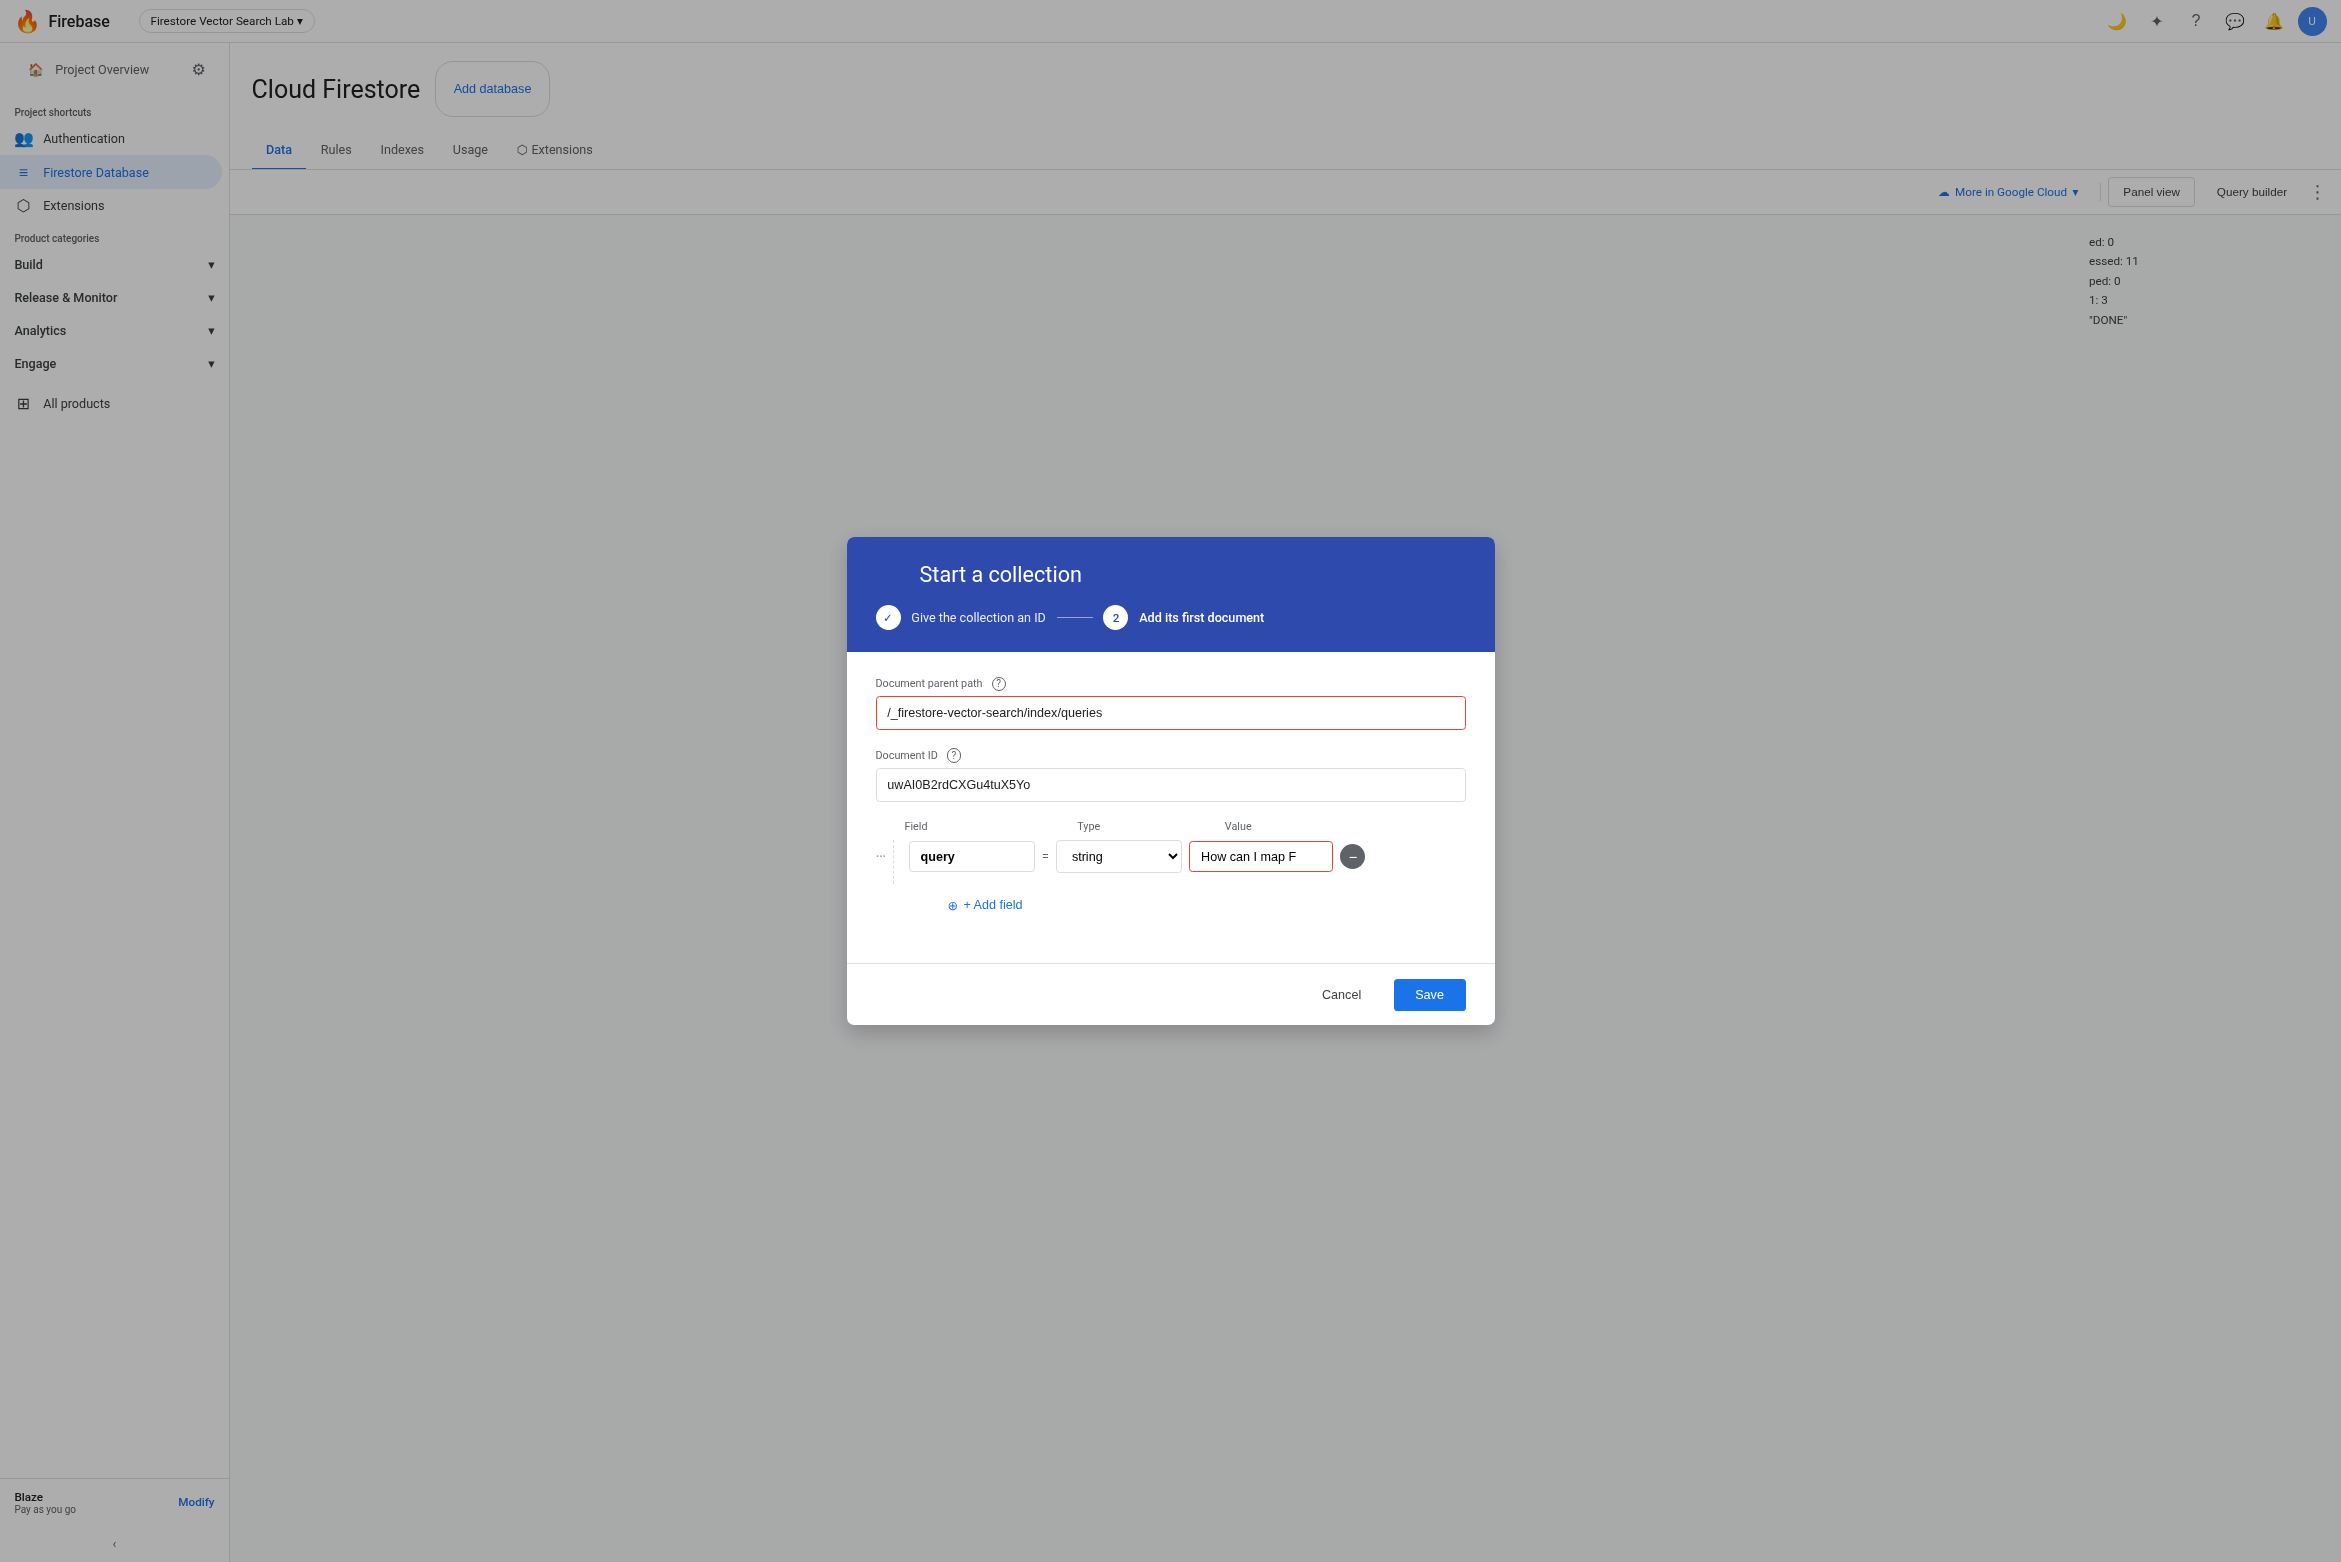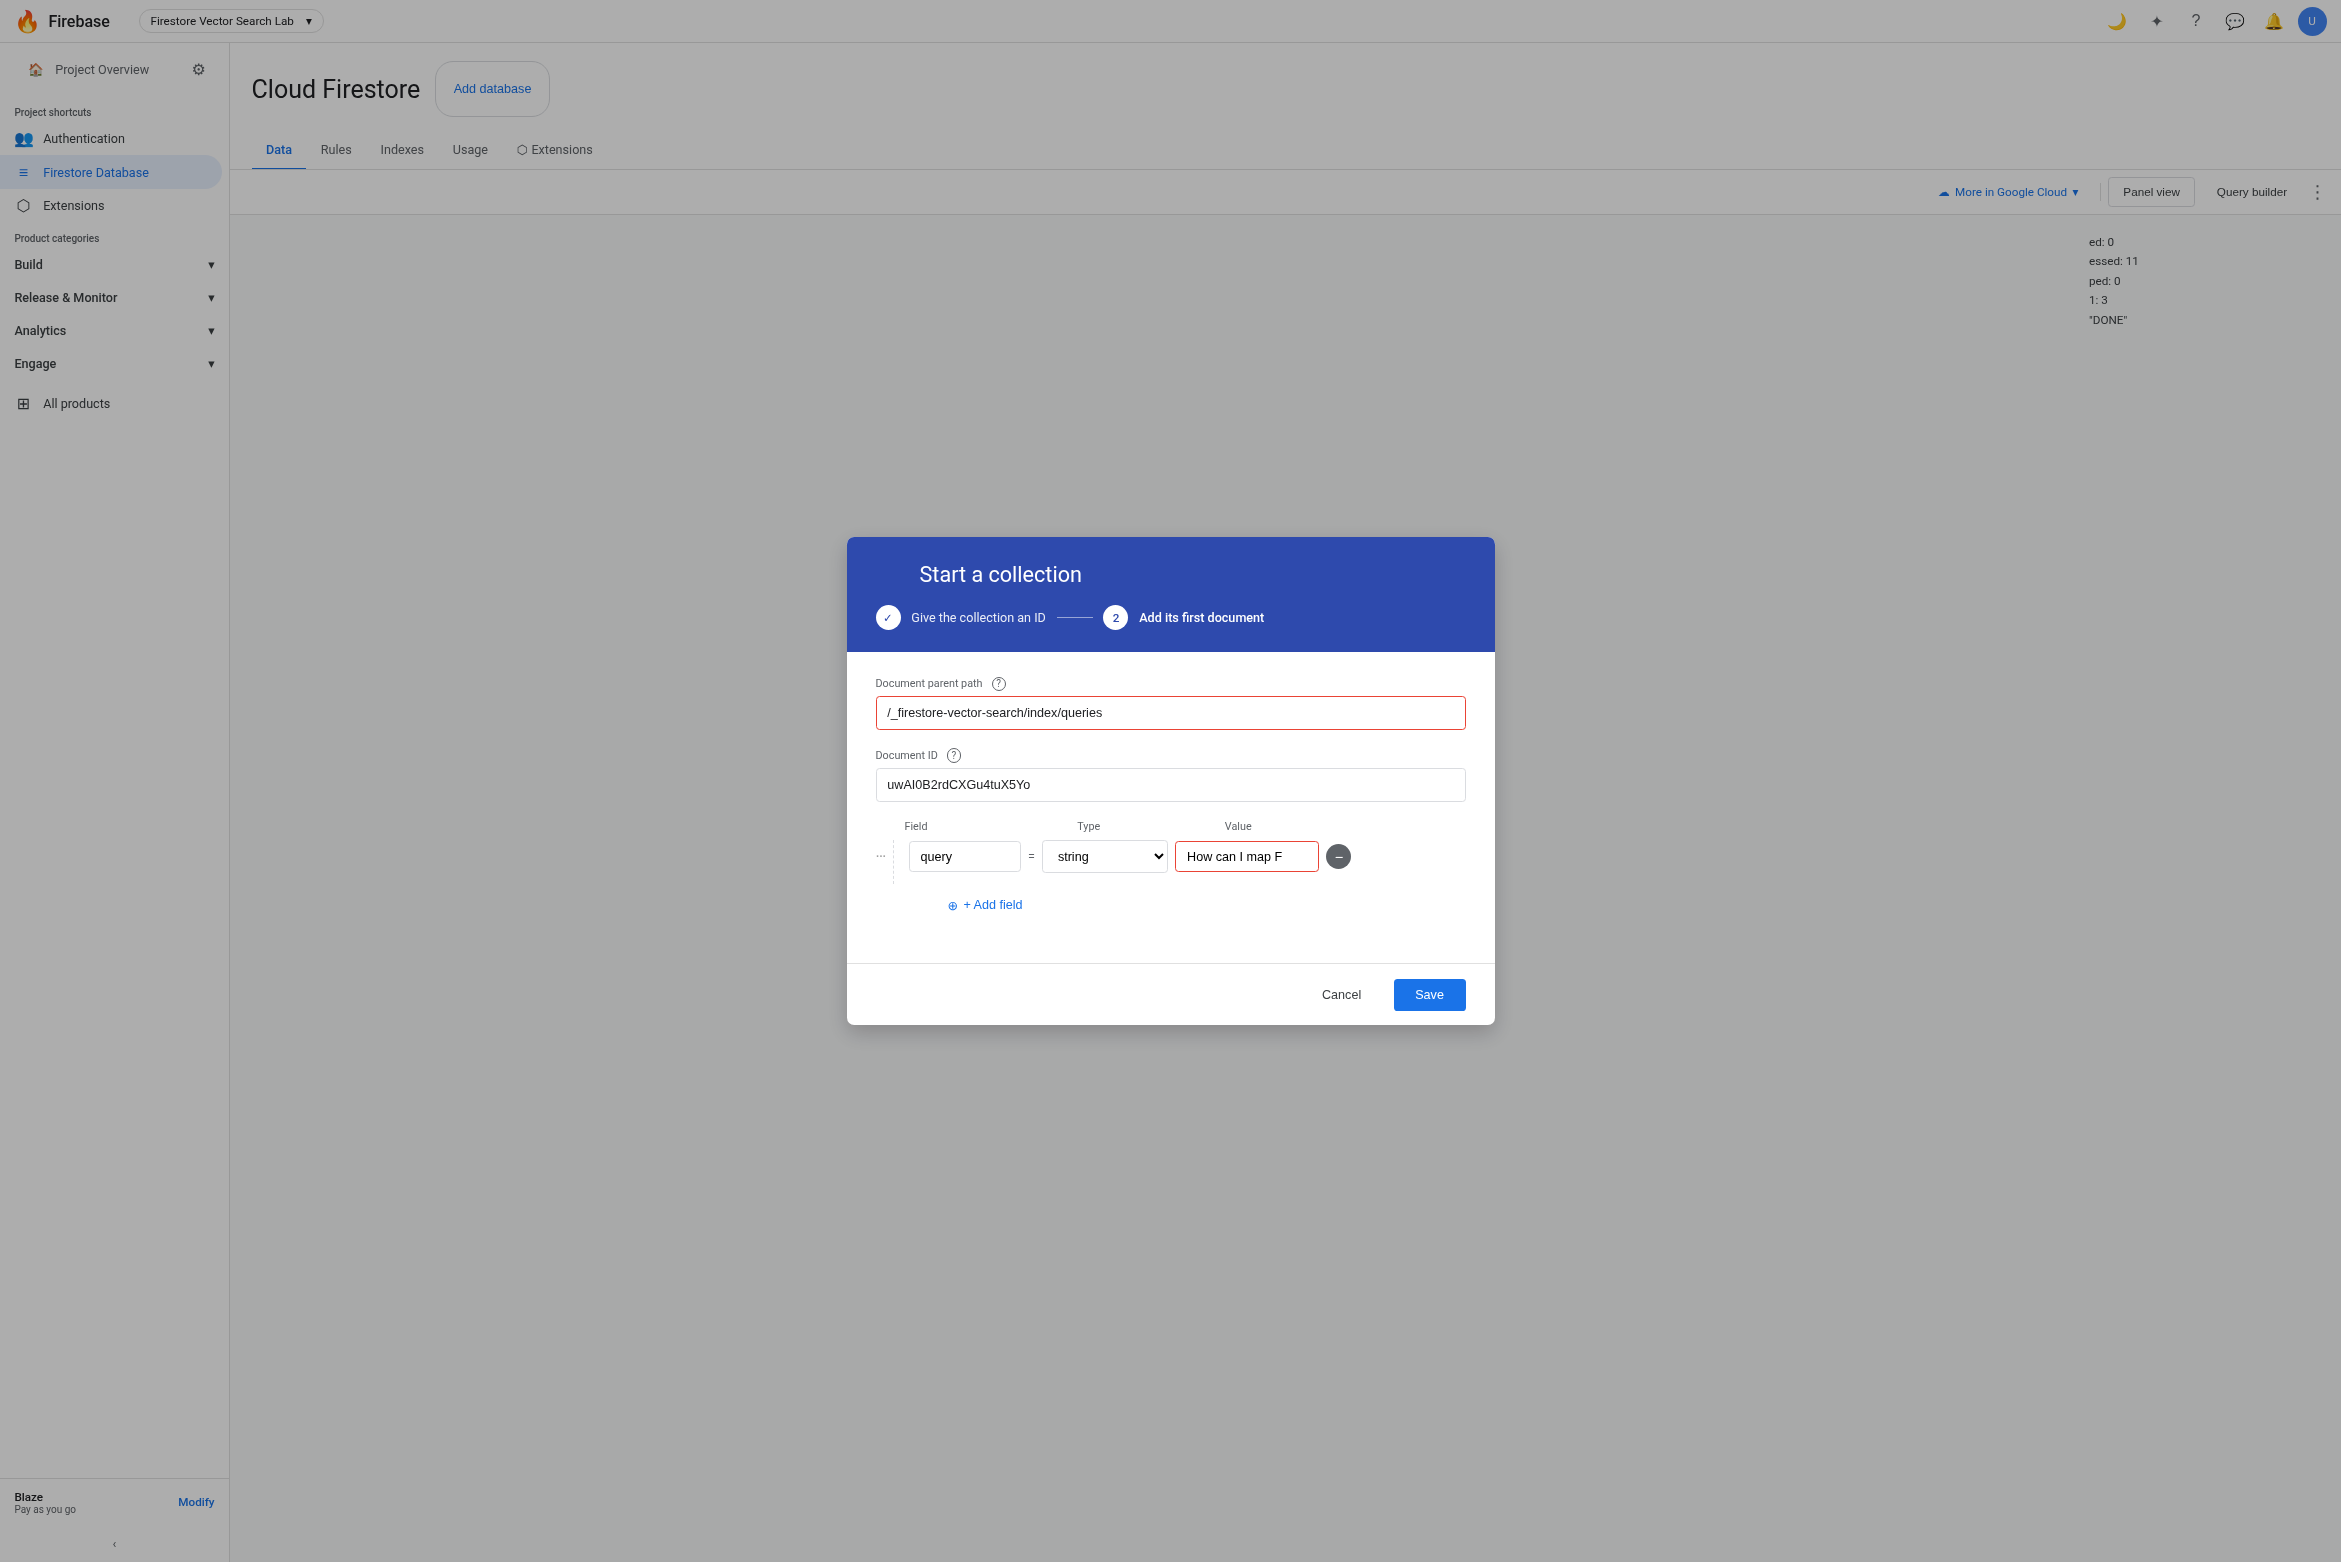--- a/index.html
+++ b/index.html
@@ -9,21 +9,21 @@
     .app { display: flex; flex-direction: column; height: 100vh; width: 100vw; }
     .top-bar { display: flex; align-items: center; height: 43px; background: #fff; border-bottom: 0.9px solid #e0e0e0; padding: 0 14.4px; z-index: 100; }
     .main-area { display: flex; flex: 1; overflow: hidden; }
     .sidebar { width: 230px; background: #fff; border-right: 0.9px solid #e0e0e0; display: flex; flex-direction: column; overflow-y: auto; }
     .content { flex: 1; overflow: auto; background: #f8f9fa; }
 
     
     .top-bar-left { display: flex; align-items: center; gap: 7.2px; flex: 1; }
     .firebase-logo { display: flex; align-items: center; gap: 7.2px; font-size: 16px; font-weight: 500; color: #202124; }
     .firebase-flame { font-size: 21.6px; }
-    .project-selector { display: flex; align-items: center; gap: 12px; padding: 3.6px 10.8px; border: 0.9px solid #e0e0e0; border-radius: 18px; cursor: pointer; font-size: 11.7px; background: #fff; margin-left: 21.6px; }
+    .project-selector { display: flex; align-items: center; gap: 3px; padding: 3.6px 10.8px; border: 0.9px solid #e0e0e0; border-radius: 18px; cursor: pointer; font-size: 11.7px; background: #fff; margin-left: 21.6px; }
     .top-bar-right { display: flex; align-items: center; gap: 7.2px; }
     .icon-btn { width: 32px; height: 32px; border-radius: 50%; border: none; background: transparent; cursor: pointer; display: flex; align-items: center; justify-content: center; font-size: 16px; color: #5f6368; }
     .avatar { width: 29px; height: 29px; border-radius: 50%; background: #4285f4; color: white; display: flex; align-items: center; justify-content: center; font-size: 11.7px; cursor: pointer; }
 
     
     .sidebar-header { display: flex; align-items: center; justify-content: space-between; padding: 10.8px 14.4px; }
     .sidebar-project-overview { display: flex; align-items: center; gap: 10.8px; padding: 7.2px 14.4px; color: #5f6368; cursor: pointer; }
     .sidebar-section-label { font-size: 10px; color: #5f6368; padding: 10.8px 14.4px 3.6px; font-weight: 500; text-transform: none; letter-spacing: 0; }
     .sidebar-item { display: flex; align-items: center; gap: 10.8px; padding: 7.2px 14.4px; cursor: pointer; color: #3c4043; border-radius: 0; }
     .sidebar-item.active { background: #e8f0fe; color: #1a73e8; border-radius: 0 18px 18px 0; margin-right: 7.2px; }
@@ -70,21 +70,21 @@
     .step-label.active { color: white; font-weight: 500; }
 
     .modal-body { padding: 25px 29px; }
     .form-group { margin-bottom: 18px; }
     .form-label { font-size: 10.8px; color: #5f6368; margin-bottom: 5.4px; display: flex; align-items: center; gap: 9px; }
     .help-icon { width: 14.4px; height: 14.4px; border-radius: 50%; border: 0.9px solid #5f6368; display: inline-flex; align-items: center; justify-content: center; font-size: 10px; cursor: pointer; }
     .form-input { width: 100%; border: 0.9px solid #dadce0; border-radius: 3.6px; padding: 9px 10.8px; font-size: 12.6px; color: #202124; outline: none; }
     .form-input.highlighted { border: 1.8px solid #ea4335; border-radius: 3.6px; }
 
     .field-row { display: flex; align-items: center; gap: 7.2px; margin-left: 29px; }
-    .field-input { border: 0.9px solid #dadce0; border-radius: 3.6px; padding: 7.2px 10.8px; font-size: 12.6px; width: 112px; }
+    .field-input { border: 0.9px solid #dadce0; border-radius: 3.6px; padding: 7.2px 10.8px; font-size: 12.6px; width: 126px; font-weight: bold; }
     .eq-sign { color: #5f6368; font-size: 12.6px; }
     .type-select { border: 0.9px solid #dadce0; border-radius: 3.6px; padding: 7.2px 10.8px; font-size: 12.6px; width: 126px; background: white; cursor: pointer; }
     .value-input { border: 1.8px solid #ea4335; border-radius: 3.6px; padding: 7.2px 10.8px; font-size: 12.6px; width: 144px; outline: none; }
     .remove-btn { width: 25px; height: 25px; border-radius: 50%; background: #5f6368; border: none; color: white; cursor: pointer; display: flex; align-items: center; justify-content: center; font-size: 14.4px; }
 
     .add-field-btn { display: flex; align-items: center; gap: 5.4px; color: #1a73e8; border: none; background: transparent; cursor: pointer; font-size: 12.6px; padding: 7.2px 0; margin-left: 29px; }
 
     .modal-footer { padding: 14.4px 29px; display: flex; justify-content: flex-end; gap: 10.8px; border-top: 0.9px solid #e0e0e0; }
     .cancel-btn { padding: 9px 21.6px; border: none; background: transparent; cursor: pointer; font-size: 12.6px; color: #3c4043; border-radius: 3.6px; }
     .save-btn { padding: 9px 21.6px; border: none; background: #1a73e8; color: white; border-radius: 3.6px; cursor: pointer; font-size: 12.6px; font-weight: 500; }

